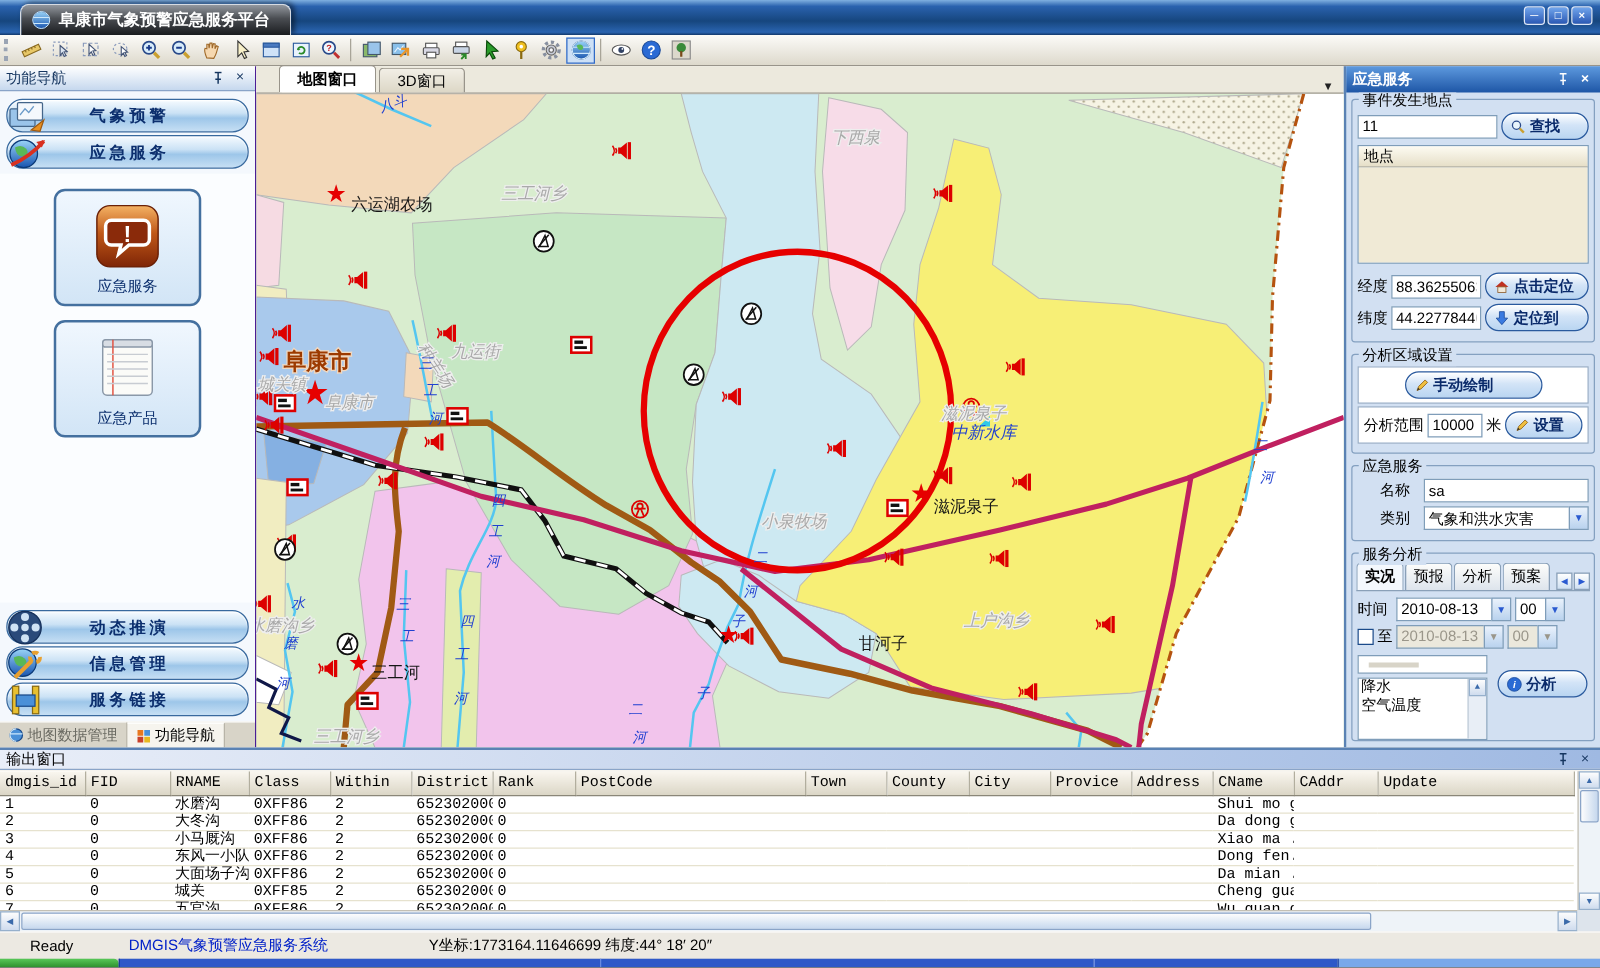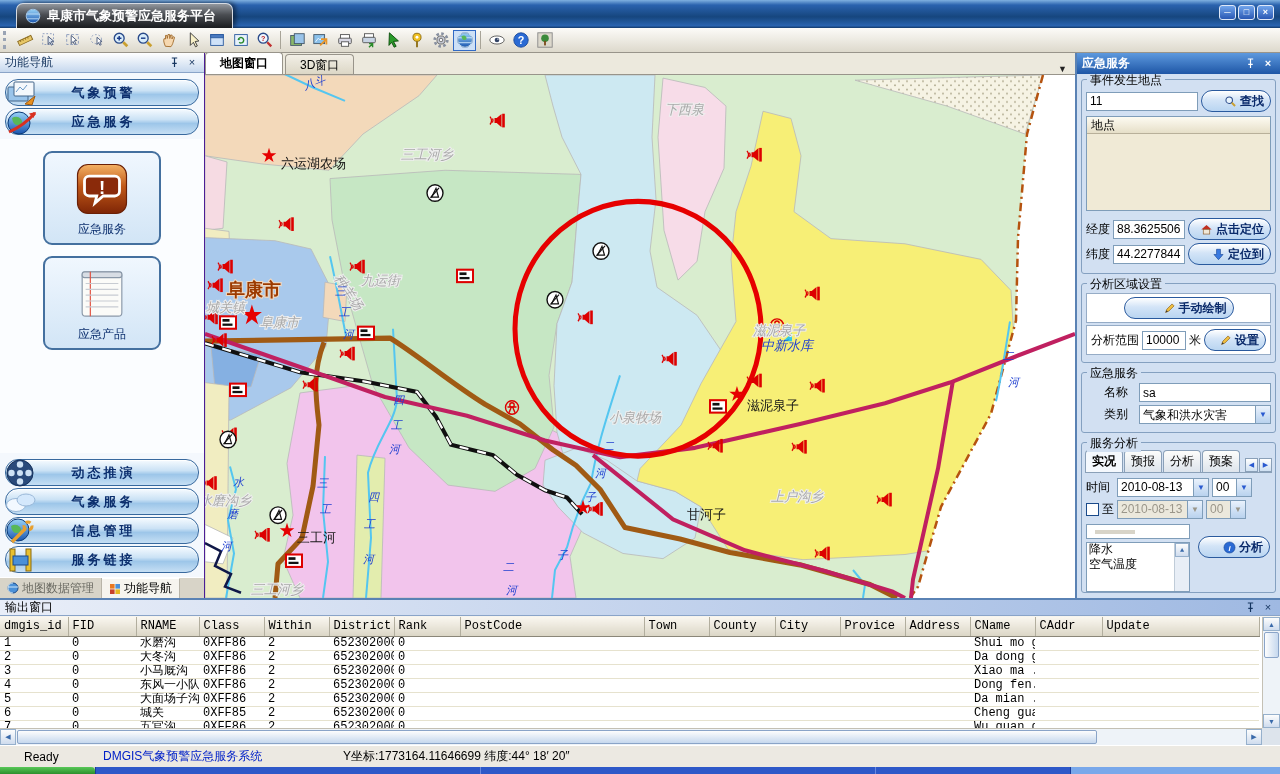--- a/index.html
+++ b/index.html
@@ -49,21 +49,21 @@
   .card{width:118px;border:2px solid #44709f;border-radius:9px;background:linear-gradient(#f0f7fe,#d2e5f6);
     padding:8px 0 5px;display:flex;flex-direction:column;align-items:center;gap:4px;}
   .card svg{width:56px;height:56px;}
   .card-label{font-size:12px;color:#0c2f6e;}
   .left-tabs{height:21px;background:#d8d4c8;border-top:1px solid #fff;display:flex;align-items:stretch;font-size:12px;flex:0 0 auto;}
   .ltab{display:flex;align-items:center;gap:3px;padding:0 7px;color:#6a6a62;border-right:1px solid #b8b4a8;}
   .ltab.active{background:#f6f4ee;color:#000;border-top:1px solid #fff;}
   .ltab svg{width:12px;height:12px;}
   
   .map-area{flex:1 1 auto;display:flex;flex-direction:column;background:#fff;min-width:0;}
-  .map-tabs{height:22px;background:#ece9dd;border-bottom:1px solid #98948a;display:flex;align-items:flex-end;padding-left:0;flex:0 0 auto;}
+  .map-tabs{height:22px;background:#ece9dd;border-bottom:1px solid #98948a;display:flex;align-items:flex-end;padding-left:18px;flex:0 0 auto;}
   .mtab{height:20px;padding:2px 14px 0;border:1px solid #98948a;border-bottom:none;border-radius:4px 4px 0 0;
     background:linear-gradient(#f2efe6,#dcd7c6);font-size:12px;margin-right:2px;}
   .mtab.active{background:#fff;font-weight:bold;height:22px;}
   .map-caret{margin-left:auto;margin-right:8px;font-size:9px;color:#222;}
   .map-canvas{flex:1 1 auto;position:relative;min-height:0;}
   .map-canvas svg{position:absolute;inset:0;width:100%;height:100%;}
   text.place{font-size:13px;fill:#151515;}
   text.town{font-size:13px;fill:#a9a9a9;font-style:italic;paint-order:stroke;stroke:#eeeeee;stroke-width:2px;}
   text.city{font-size:18px;font-weight:bold;fill:#9c3a00;paint-order:stroke;stroke:#f0d8c0;stroke-width:2px;}
   text.water{font-size:13px;fill:#2040d0;font-style:italic;}
@@ -75,21 +75,21 @@
     padding:0 5px;flex:0 0 auto;}
   .rp-title .pt-btns{color:#fff;}
   .rp-body{flex:1;padding:5px 4px 0;overflow:hidden;}
   .grp{border:1px solid #84a0c0;border-radius:3px;margin:0 0 9px;padding:7px 4px 5px;position:relative;}
   .grp-title{position:absolute;top:-8px;left:5px;background:#d2e0f2;padding:0 3px;color:#000;}
   .row{display:flex;align-items:center;gap:3px;margin:3px 0;}
   .lab{white-space:nowrap;}
   input.inp{background:#fff;border:1px solid #7f9db9;height:19px;font-size:12px;padding:0 3px;
     font-family:Liberation Sans, sans-serif;min-width:0;}
   .xbtn{border:1px solid #2a5a9e;border-radius:11px;background:linear-gradient(#ffffff,#d3e4f7 45%,#b9d5f1);
-    color:#0a2a6a;font-weight:bold;font-size:12px;display:inline-flex;align-items:center;justify-content:flex-end;gap:3px;
+    color:#0a2a6a;font-weight:bold;font-size:12px;display:inline-flex;align-items:center;justify-content:flex-start;gap:3px;
     padding:2px 6px;height:22px;white-space:nowrap;box-shadow:inset 0 1px 0 #fff;}
   .xbtn svg{width:13px;height:13px;}
   .placelist{border:1px solid #7f9db9;margin-top:4px;}
   .pl-head{height:17px;background:linear-gradient(#fdfbf2,#e6dfc8);border-bottom:1px solid #b8b09a;padding:0 4px;display:flex;align-items:center;}
   .pl-body{height:76px;background:#f0ead6;}
   .inset{background:#fff;border:1px solid #96acc6;padding:3px 4px;display:flex;align-items:center;justify-content:center;gap:3px;margin:2px 0;}
   .fakesel{display:flex;height:19px;}
   .fs-text{background:#fff;border:1px solid #7f9db9;border-right:none;padding:1px 3px;white-space:nowrap;overflow:hidden;flex:1;}
   .fs-btn{width:16px;background:linear-gradient(#eaf2fc,#b9d2ee);border:1px solid #7f9db9;color:#2a5ad0;font-size:8px;
     display:flex;align-items:center;justify-content:center;}
@@ -398,29 +398,20 @@
                 <circle cx="23.5" cy="15" r="3.2" fill="#cfe2f4"></circle>
                 <circle cx="15" cy="23.5" r="3.2" fill="#cfe2f4"></circle>
                 <circle cx="15" cy="15" r="3" fill="#cfe2f4"></circle>
               </svg>
             </span>
             <span class="pill-label">动态推演</span>
           </div>
           <div class="pill">
             <span class="pill-icon">
               <svg viewBox="0 0 32 30">
-                <ellipse cx="11" cy="18" rx="9.5" ry="6.5" fill="#f2f8ff" stroke="#9ab8d8"></ellipse>
-                <ellipse cx="21" cy="13" rx="9" ry="6" fill="#d4e8fc" stroke="#9ab8d8"></ellipse>
-              </svg>
-            </span>
-            <span class="pill-label">气象服务</span>
-          </div>
-          <div class="pill">
-            <span class="pill-icon">
-              <svg viewBox="0 0 32 30">
                 <circle cx="13" cy="14" r="11" fill="url(#g-globe)" stroke="#0c3a78"></circle>
                 <path d="M6,10 q5,-3 9,1 q3,4 -2,6 q-6,1 -7,-7z" fill="#58b858"></path>
                 <path d="M7,26 L20,13" stroke="#e8a030" stroke-width="3.4"></path>
                 <circle cx="23" cy="10" r="4" fill="none" stroke="#e8a030" stroke-width="3" stroke-dasharray="5,3"></circle>
               </svg>
             </span>
             <span class="pill-label">信息管理</span>
           </div>
           <div class="pill">
             <span class="pill-icon">

